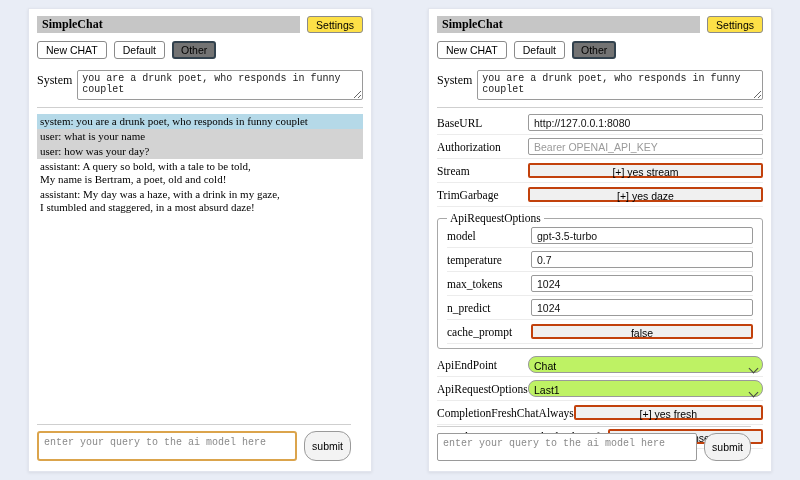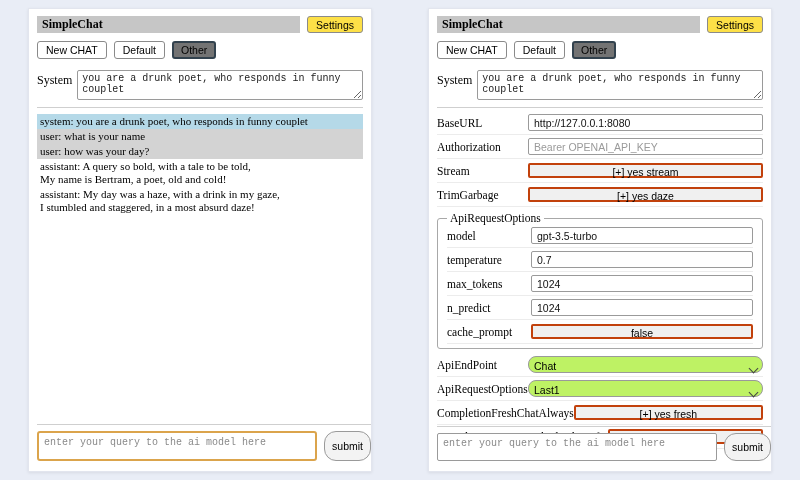--- a/index.html
+++ b/index.html
@@ -82,21 +82,21 @@
     transform:rotate(45deg); margin-top:-3px;
   }
   fieldset.aro {
     border:1px solid #a8a8a8; border-radius:3px;
     margin:5px 0 4px 0; padding:0 9px 4px 9px;
   }
   fieldset.aro legend { font:11.5px "Liberation Serif", serif; padding:0 3px;margin-top:34px; }
   fieldset.aro .ctl-input, fieldset.aro .ctl-btn { width:222px; }
 
   
-  .bottom { position:absolute; left:8px; right:0; bottom:10px; }
+  .bottom { position:absolute; left:8px; right:20px; bottom:10px; }
   .bottom hr.sep { margin:0 0 6px 0; }
   .query-row { display:flex; gap:7px; align-items:stretch; }
   .query-row textarea {
     flex:1; height:18px; font:10px "Liberation Mono", monospace;
     border:1px solid #9a9a9a; border-radius:2px; padding:4px 5px; resize:none; color:#222;
   }
   .query-row textarea::placeholder { color:#8a8a8a; }
   #chat-panel .query-row textarea { border:2px solid #dba44c; border-radius:3px; }
   .submit-btn {
     font:10.5px "Liberation Sans", sans-serif; color:#000;

